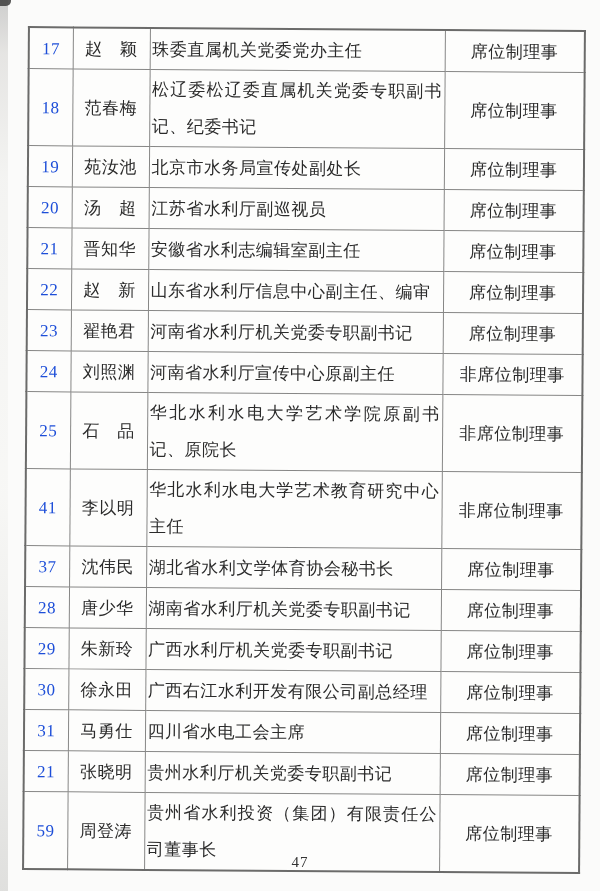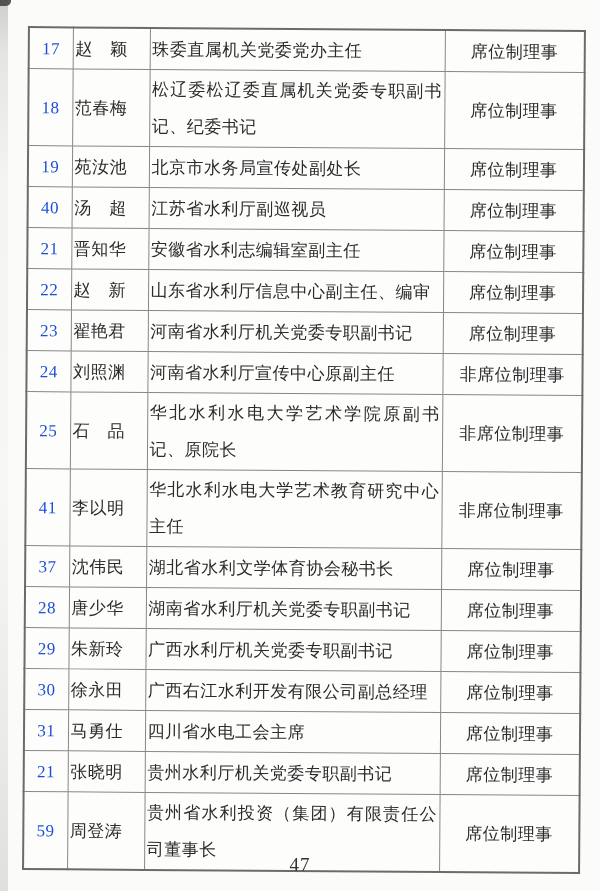--- a/index.html
+++ b/index.html
@@ -59,38 +59,38 @@
   table.roster {
     border: 2px solid #6b6b6a;
   }
   td.c-seq {
     text-align: center;
     font-size: 16px;
     letter-spacing: 1px;
     color: #1d4ed8;
   }
   td.c-name {
-    text-align: left;
+    text-align: center;
     padding: 1px 4px;
   }
   td.c-pos {
     text-align: justify;
     padding: 1px 4px 1px 10px;
   }
   td.c-type {
     text-align: center;
     letter-spacing: 0.5px;
   }
   .page-number {
     position: absolute;
     left: 0;
     top: 854px;
     width: 100%;
     text-align: center;
-    font-size: 19px;
+    font-size: 15px;
     letter-spacing: 1px;
     color: #333333;
   }
 </style>
 </head>
 <body>
 
 <div class="scan-edge"></div>
 <div class="corner-mark"></div>
 
@@ -115,21 +115,21 @@
     <td class="c-pos">松辽委松辽委直属机关党委专职副书记、纪委书记</td>
     <td class="c-type">席位制理事</td>
   </tr>
         <tr>
     <td class="c-seq">19</td>
     <td class="c-name">苑汝池</td>
     <td class="c-pos">北京市水务局宣传处副处长</td>
     <td class="c-type">席位制理事</td>
   </tr>
         <tr>
-    <td class="c-seq">40</td>
+    <td class="c-seq">20</td>
     <td class="c-name">汤　超</td>
     <td class="c-pos">江苏省水利厅副巡视员</td>
     <td class="c-type">席位制理事</td>
   </tr>
         <tr>
     <td class="c-seq">21</td>
     <td class="c-name">晋知华</td>
     <td class="c-pos">安徽省水利志编辑室副主任</td>
     <td class="c-type">席位制理事</td>
   </tr>

